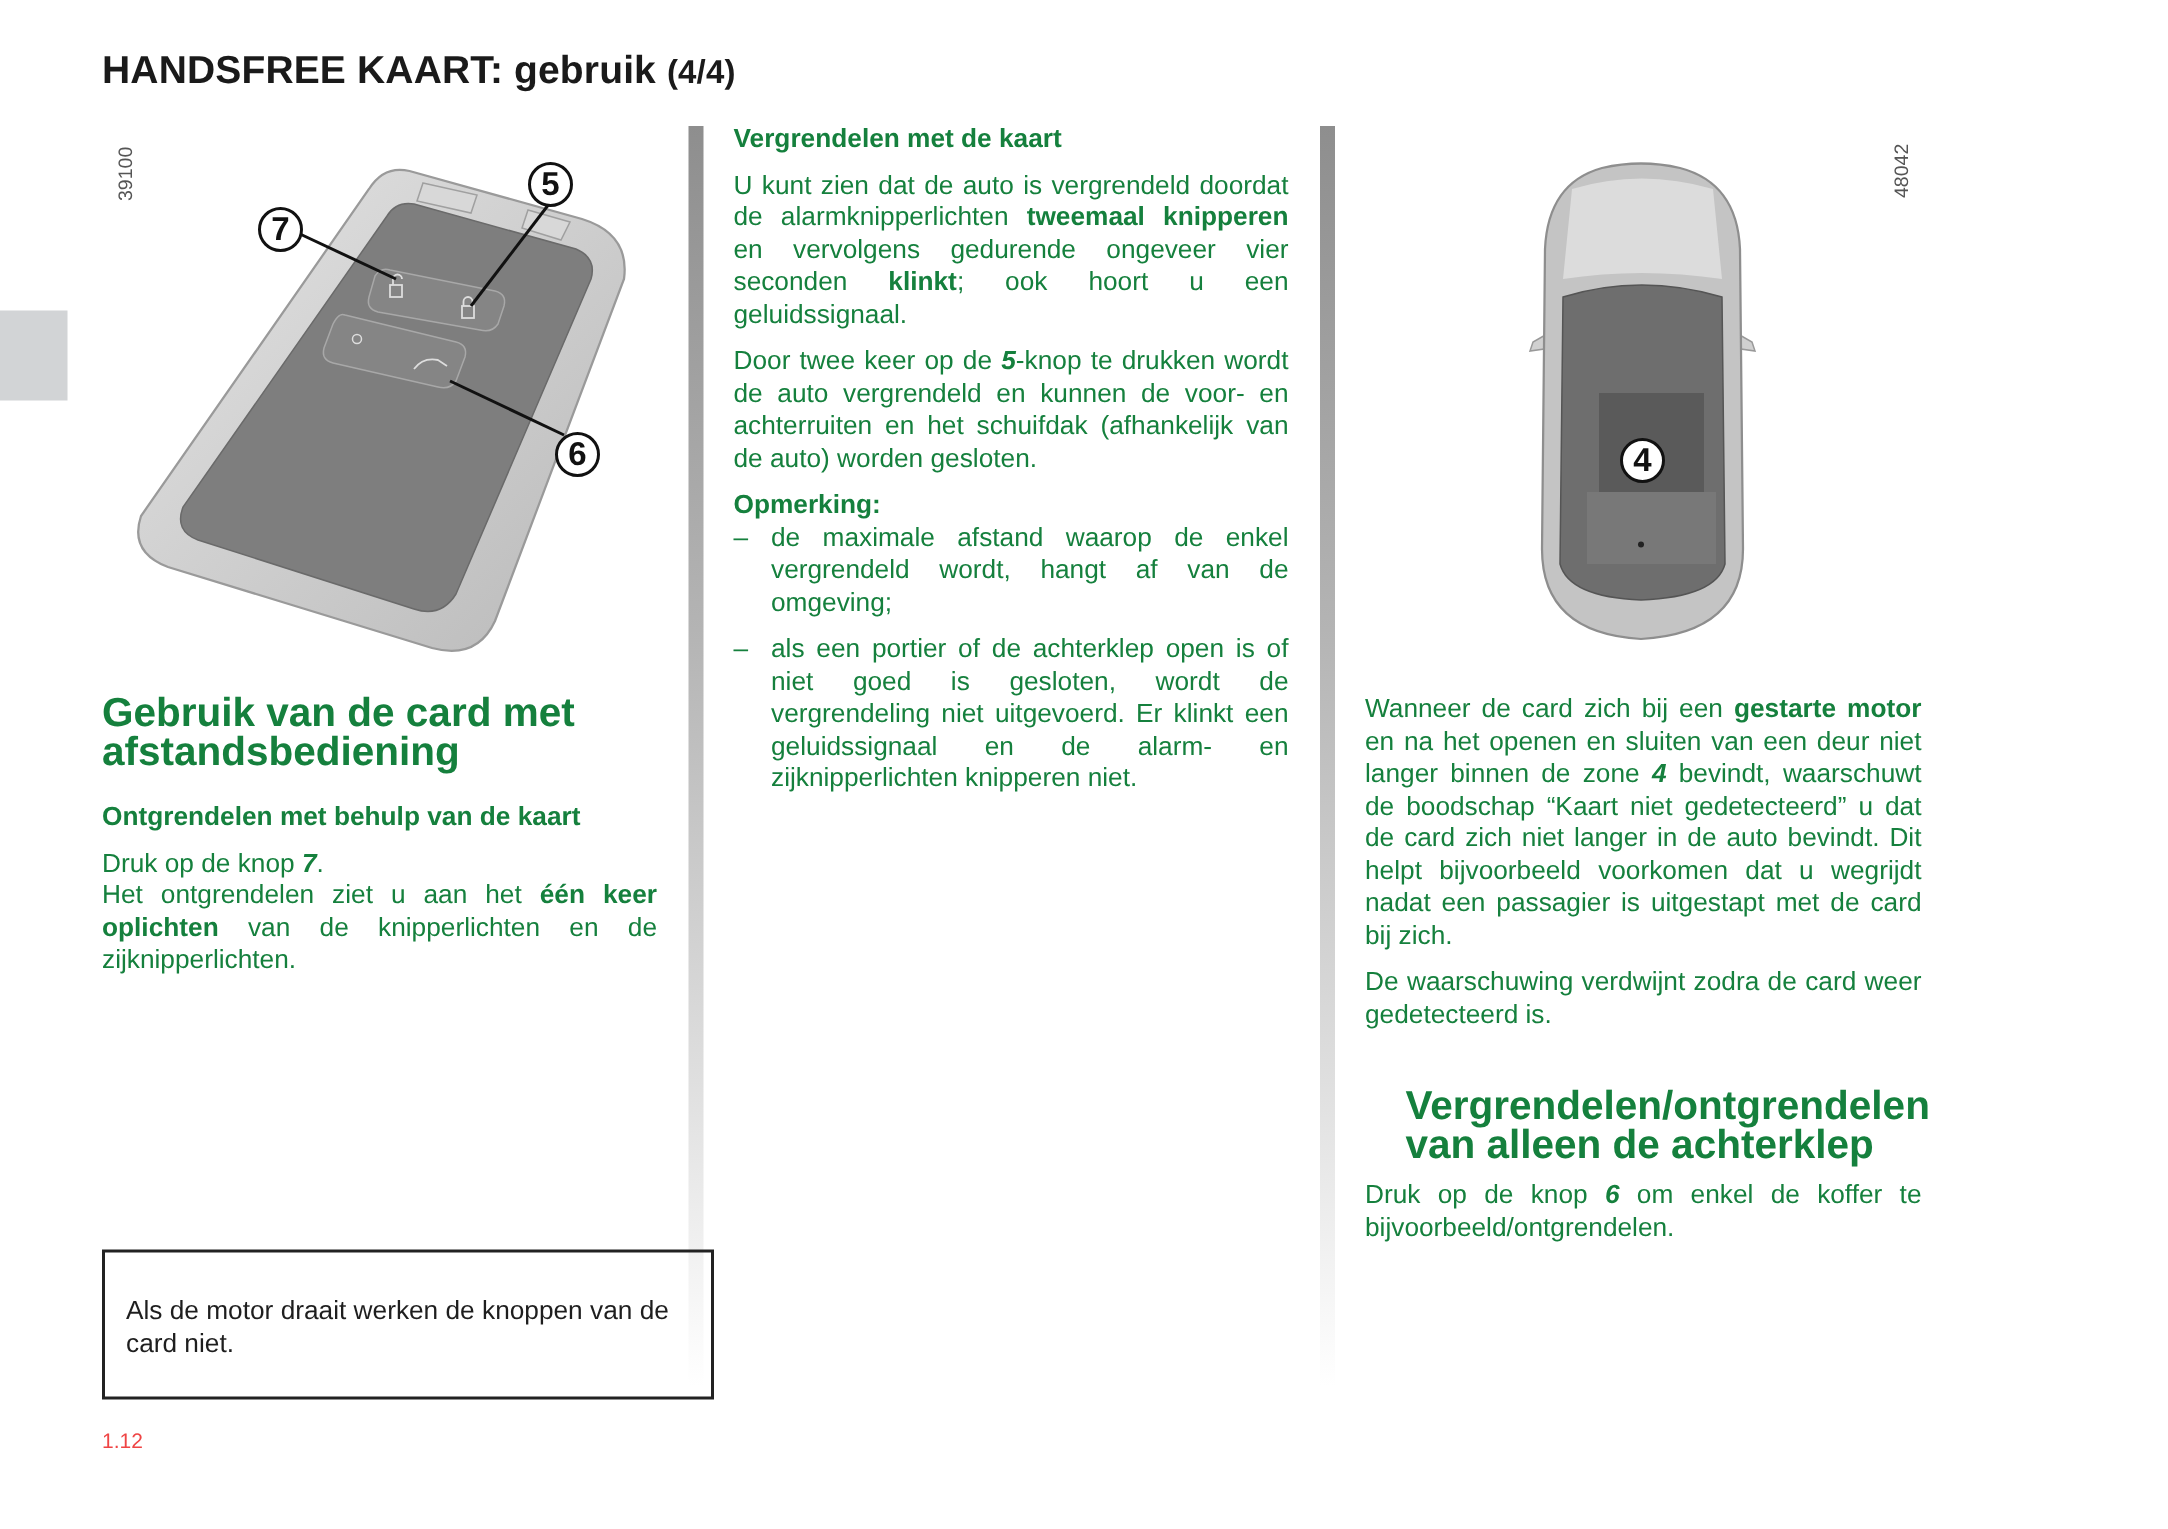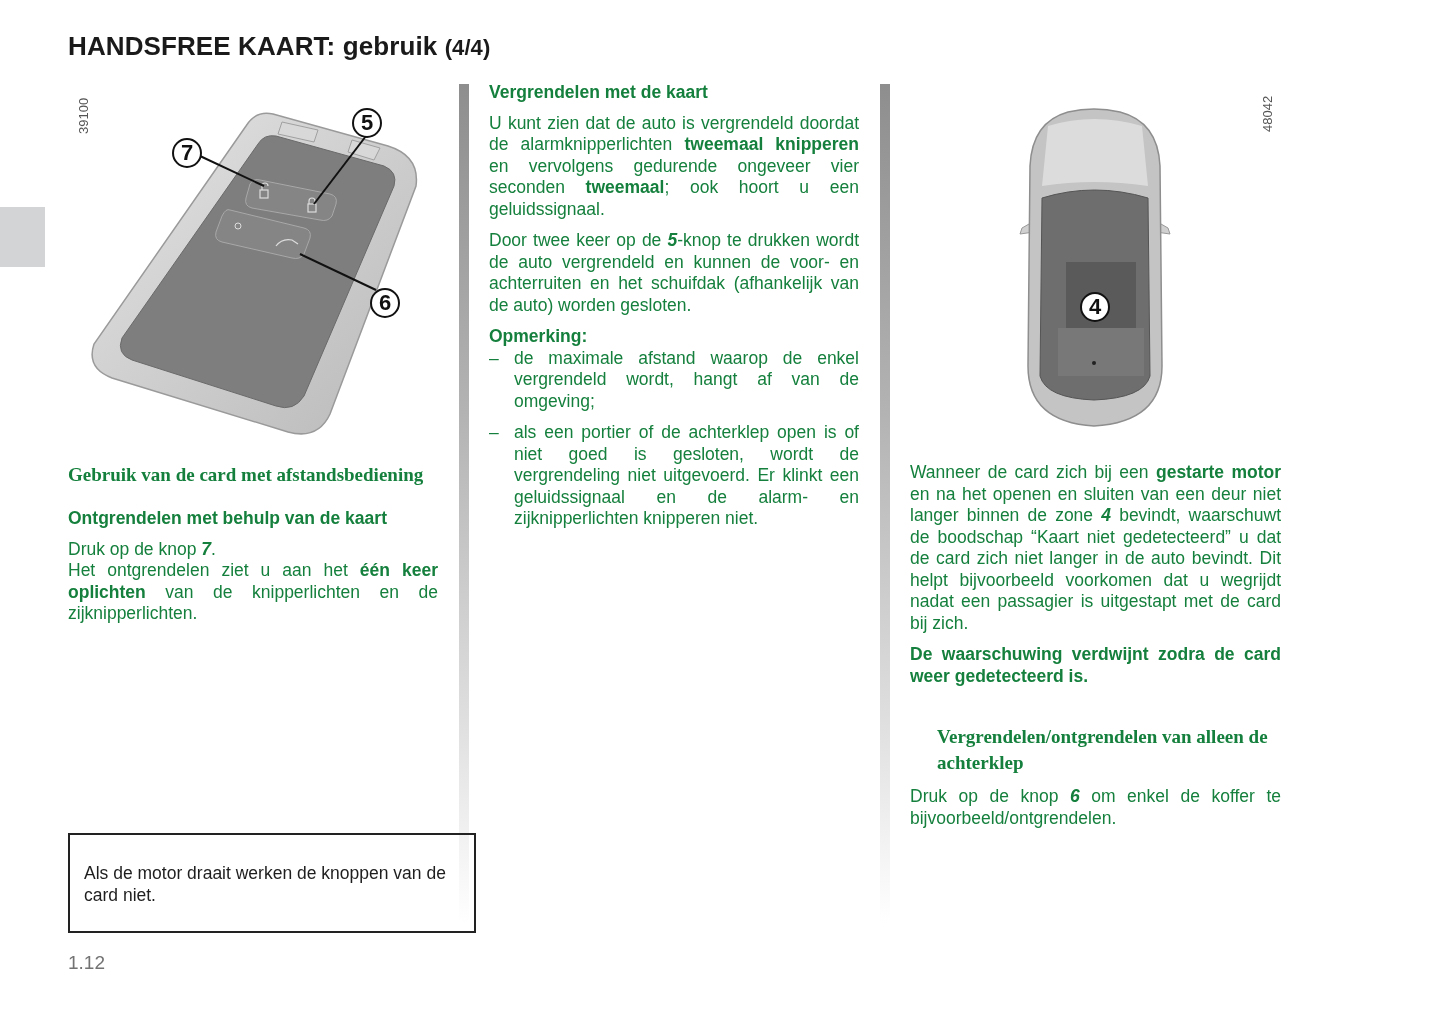--- a/index.html
+++ b/index.html
@@ -16,40 +16,40 @@
   .divider.d1 { left: 459px; }
   .divider.d2 { left: 880px; }
 
   .col { position: absolute; font-size: 17.5px; line-height: 21.5px; color: #15803d; }
   .col1 { left: 68px; width: 370px; }
   .col2 { left: 489px; width: 370px; top: 82px; }
   .col3 { left: 910px; width: 371px; }
 
   p.j { text-align: justify; }
   .h3 { font-weight: bold; font-size: 17.5px; }
-  .h2 { font-weight: bold; font-size: 19px; line-height: 26px; font-family: Liberation Serif, serif; }
+  .h2 { font-weight: bold; font-size: 27px; line-height: 26px; }
   b, strong { font-weight: bold; }
   .mb10 { margin-bottom: 10px; }
 
   .dash-list { list-style: none; }
   .dash-list li { position: relative; padding-left: 25px; margin-bottom: 10px; text-align: justify; }
   .dash-list li .dash { position: absolute; left: 0; top: 0; }
 
   .fig { position: absolute; background: #ffffff; }
   .fig1 { left: 68px; top: 86px; width: 368px; height: 370px; }
   .fig2 { left: 908px; top: 86px; width: 372px; height: 355px; }
   .fig-code { position: absolute; font-size: 13px; color: #555; transform: rotate(-90deg); transform-origin: left top; }
 
   .callout { position: absolute; width: 30px; height: 30px; border-radius: 50%; border: 2px solid #111; background: #fff;
     font-weight: bold; font-size: 22px; line-height: 26px; text-align: center; color: #111; }
 
   .note-box { position: absolute; left: 68px; top: 833px; width: 408px; height: 100px; border: 2.5px solid #222;
     padding: 28px 14px 0 14px; font-size: 17.5px; line-height: 21.5px; }
 
-  .page-num { position: absolute; left: 68px; top: 952px; font-size: 19px; color: #737373; }
+  .page-num { position: absolute; left: 68px; top: 952px; font-size: 14px; color: #ef4444; }
 </style>
 </head>
 <body>
 
 <div class="page-title">
   <span>HANDSFREE KAART: gebruik</span>
   <span class="sub">(4/4)</span>
 </div>
 
 <div class="side-tab"></div>
@@ -105,21 +105,21 @@
 
 <div class="note-box">
   <span>Als de motor draait werken de knoppen van de card niet.</span>
 </div>
 
 <div class="page-num">1.12</div>
 
 <div class="col col2">
   <div class="h3" style="margin-bottom:9px;">Vergrendelen met de kaart</div>
   <p class="j mb10">
-    <span>U kunt zien dat de auto is vergrendeld doordat de alarmknipperlichten </span><b>tweemaal knipperen</b><span> en vervolgens gedurende ongeveer vier seconden </span><b>tweemaal</b><span>; ook hoort u een geluidssignaal.</span>
+    <span>U kunt zien dat de auto is vergrendeld doordat de alarmknipperlichten </span><b>tweemaal knipperen</b><span> en vervolgens gedurende ongeveer vier seconden </span><b>klinkt</b><span>; ook hoort u een geluidssignaal.</span>
   </p>
   <p class="j mb10">
     <span>Door twee keer op de </span><b><i>5</i></b><span>-knop te drukken wordt de auto vergrendeld en kunnen de voor- en achterruiten en het schuifdak (afhankelijk van de auto) worden gesloten.</span>
   </p>
   <div class="h3" style="">Opmerking:</div>
   <ul class="dash-list">
     <li><span class="dash">–</span><span>de maximale afstand waarop de enkel vergrendeld wordt, hangt af van de omgeving;</span></li>
     <li><span class="dash">–</span><span>als een portier of de achterklep open is of niet goed is gesloten, wordt de vergrendeling niet uitgevoerd. Er klinkt een geluidssignaal en de alarm- en zijknipperlichten knipperen niet.</span></li>
   </ul>
 </div>
@@ -140,18 +140,18 @@
     <rect x="150" y="242" width="86" height="48" fill="#787878"></rect>
     <circle cx="186" cy="277" r="2" fill="#222"></circle>
   </svg>
   <div class="callout" style="left:172px; top:206px;">4</div>
 </div>
 
 <div class="col col3" style="top:462px;">
   <p class="j mb10">
     <span>Wanneer de card zich bij een </span><b>gestarte motor</b><span> en na het openen en sluiten van een deur niet langer binnen de zone </span><b><i>4</i></b><span> bevindt, waarschuwt de boodschap “Kaart niet gedetecteerd” u dat de card zich niet langer in de auto bevindt. Dit helpt bijvoorbeeld voorkomen dat u wegrijdt nadat een passagier is uitgestapt met de card bij zich.</span>
   </p>
-  <p class="j" style="margin-bottom:37px;font-weight:bold;">De waarschuwing verdwijnt zodra de card weer gedetecteerd is.</p>
+  <p class="j" style="margin-bottom:37px;">De waarschuwing verdwijnt zodra de card weer gedetecteerd is.</p>
   <div class="h2" style="margin-bottom:10px;margin-left:27px;">Vergrendelen/ontgrendelen van alleen de achterklep</div>
   <p class="j">
     <span>Druk op de knop </span><b><i>6</i></b><span> om enkel de koffer te bijvoorbeeld/ontgrendelen.</span>
   </p>
 </div>
 
 </body></html>

